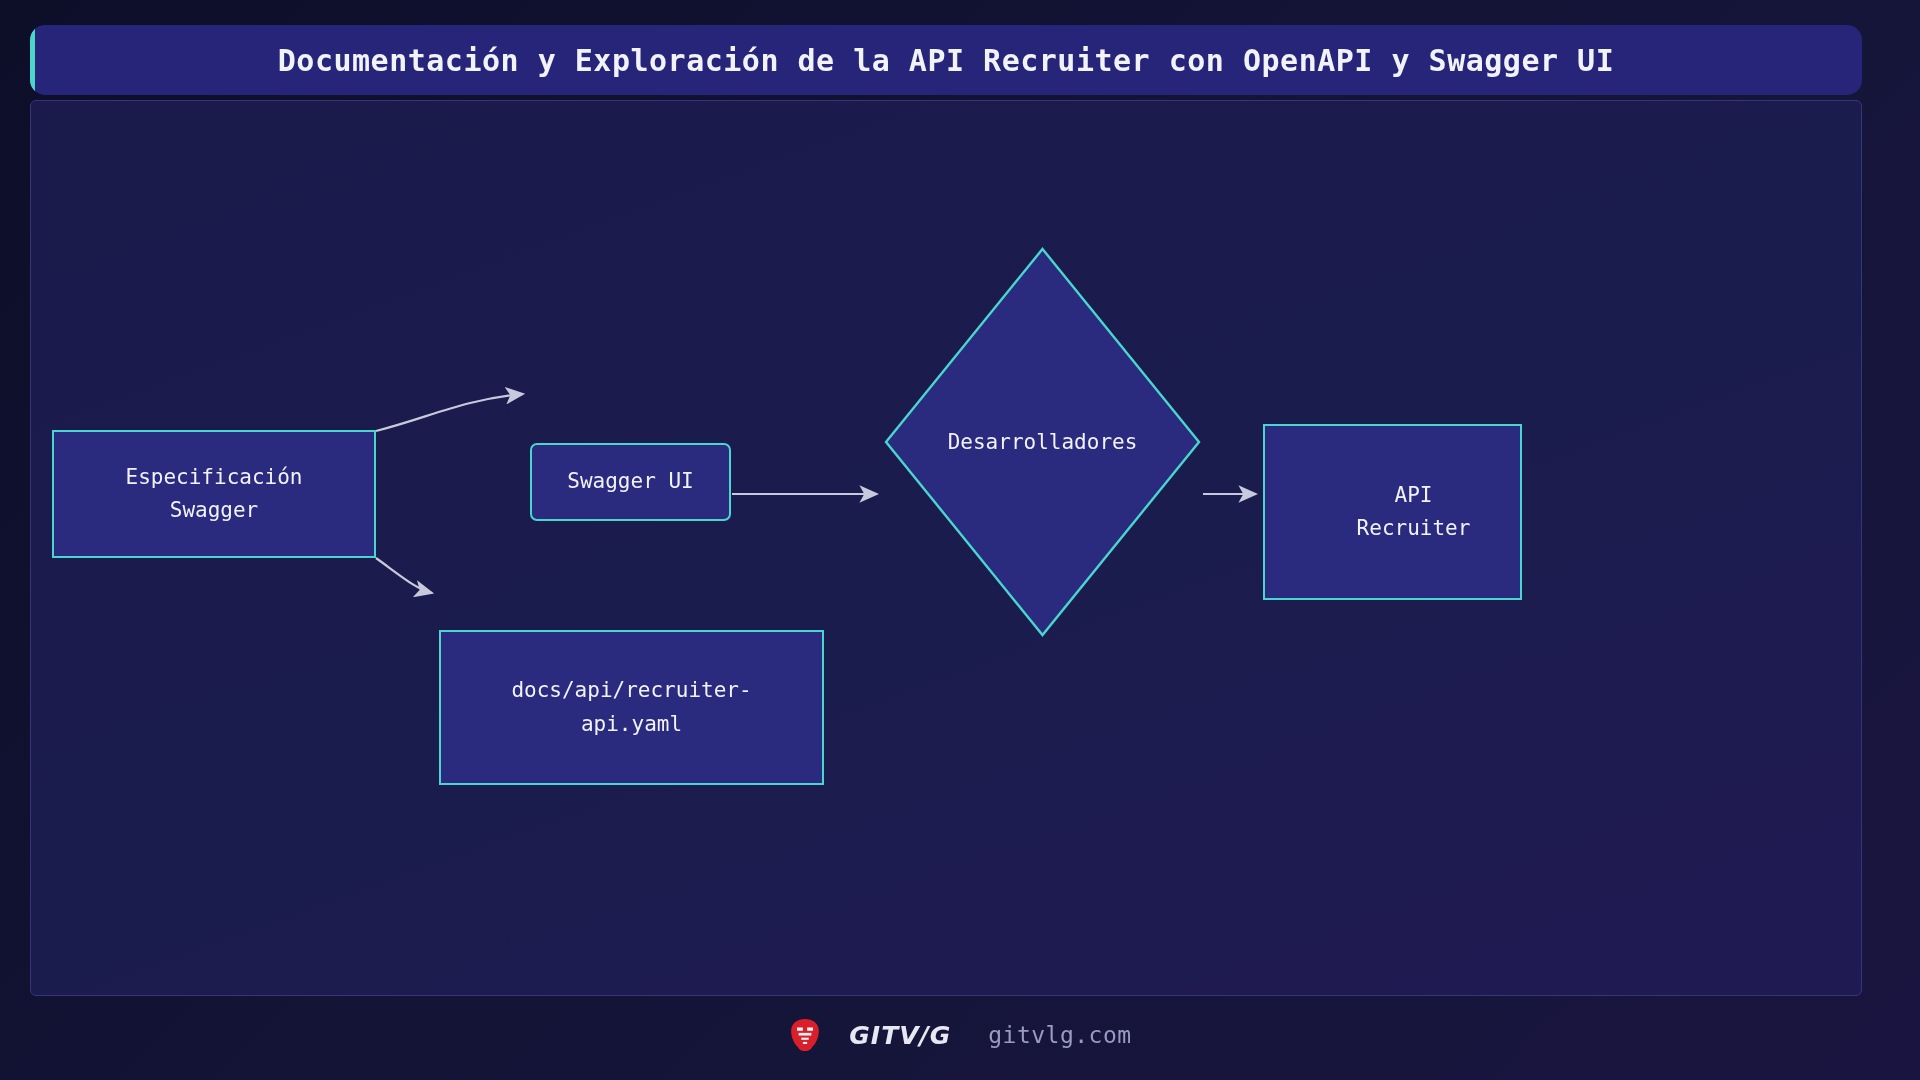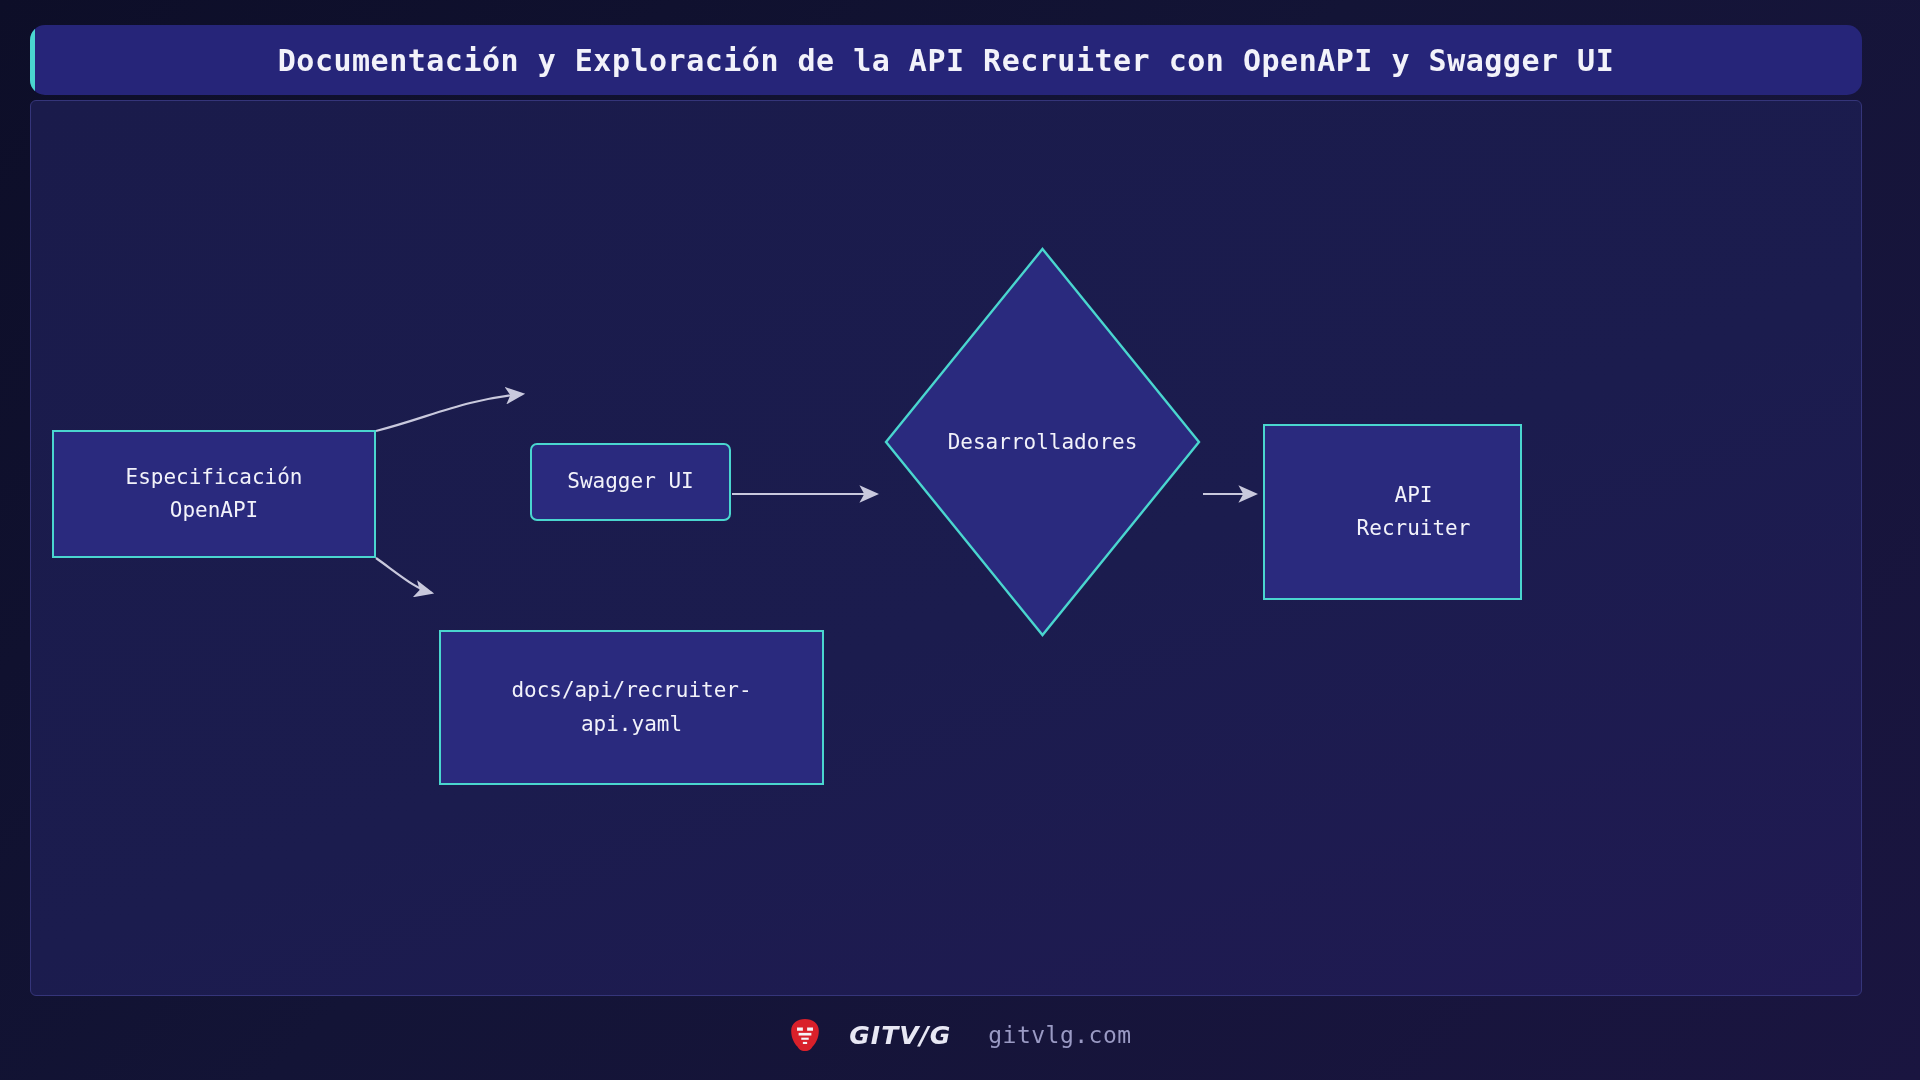--- a/index.html
+++ b/index.html
@@ -174,21 +174,21 @@
       <path d="M 345 330 C 400 316, 430 299, 492 293" fill="none" stroke="#c9c9dd" stroke-width="2.2" marker-end="url(#arrowhead)"></path>
 
       <path d="M 345 457 C 370 475, 385 488, 401 492" fill="none" stroke="#c9c9dd" stroke-width="2.2" marker-end="url(#arrowhead)"></path>
 
       <line x1="701" y1="393" x2="846" y2="393" stroke="#c9c9dd" stroke-width="2.2" marker-end="url(#arrowhead)"></line>
 
       <line x1="1172" y1="393" x2="1225" y2="393" stroke="#c9c9dd" stroke-width="2.2" marker-end="url(#arrowhead)"></line>
     </svg>
 
     <div class="node" id="node-spec">Especificación
-OpenAPI</div>
+Swagger</div>
 
     <div class="node rounded" id="node-swagger">Swagger UI</div>
 
     <div class="node" id="node-yaml">docs/api/recruiter-
 api.yaml</div>
 
     <div class="diamond-wrap">
       <svg class="diamond-shape" viewBox="0 0 317 390" preserveAspectRatio="none">
         <polygon points="158.5,2 315,195 158.5,388 2,195" fill="#2a2a7e" stroke="#4ad6cf" stroke-width="2.4"></polygon>
       </svg>

